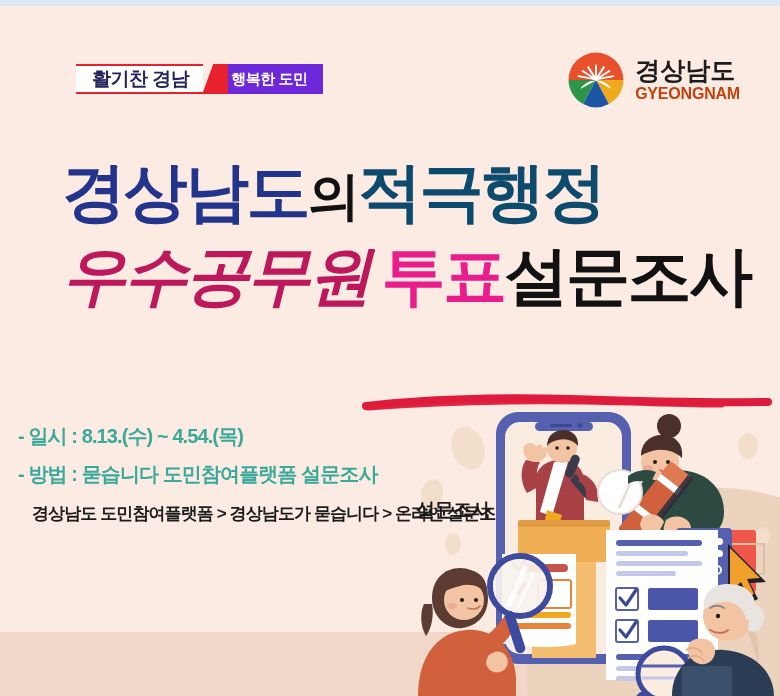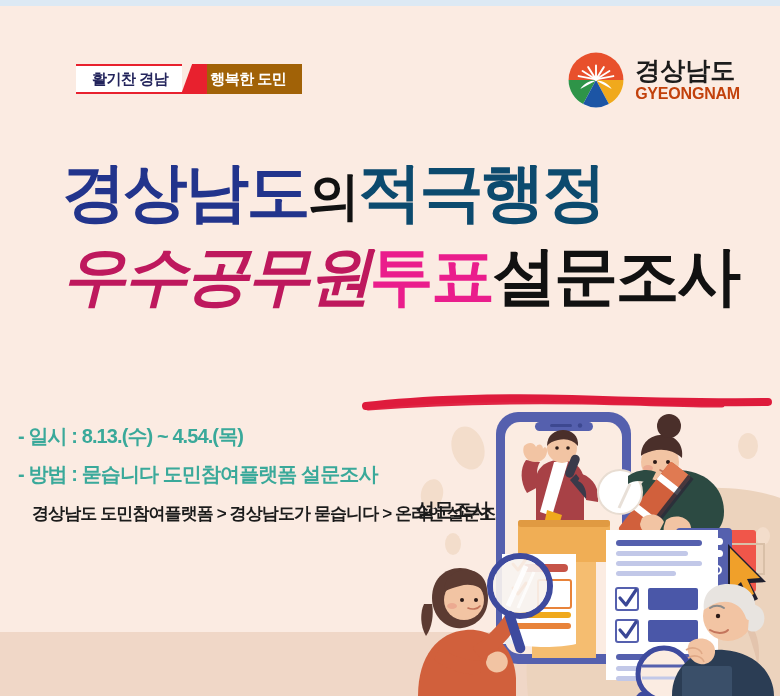--- a/index.html
+++ b/index.html
@@ -49,34 +49,34 @@
   .slogan-left {
     background: #ffffff;
     border-top: 2px solid #e8212e;
     border-bottom: 2px solid #e8212e;
     display: flex;
     align-items: center;
     padding: 0 14px 0 16px;
     box-sizing: border-box;
   }
   .slogan-left span {
-    font-size: 15px;
+    font-size: 19px;
     font-weight: bold;
     color: #23245c;
     letter-spacing: -0.5px;
     white-space: nowrap;
   }
   .slogan-wedge {
     width: 26px;
     background: #e8212e;
     clip-path: polygon(42% 0, 100% 0, 100% 100%, 0% 100%);
     margin-left: -1px;
   }
   .slogan-right {
-    background: #a16207;
+    background: #6d28d9;
     display: flex;
     align-items: center;
     padding: 0 16px 0 4px;
     margin-left: -1px;
     box-sizing: border-box;
   }
   .slogan-right span {
     font-size: 15px;
     font-weight: bold;
     color: #ffffff;
@@ -131,21 +131,21 @@
     letter-spacing: -2.5px;
     white-space: nowrap;
   }
   .hl-line2 {
     position: relative;
   }
   .c-navy   { color: #22348c; }
   .c-black  { color: #111111; }
   .c-orange { color: #0c4a6e; }
   .c-teal   { color: #be185d; font-style: italic; }
-  .c-pink   { color: #ea1d8c; }
+  .c-pink   { color: #ea1d8c; margin-left: 12px; }
   .sp-small { font-size: 52px; letter-spacing: -2px; }
 
   .underline {
     position: absolute;
     left: 300px;
     top: 160px;
     width: 410px;
     height: 18px;
   }
 

